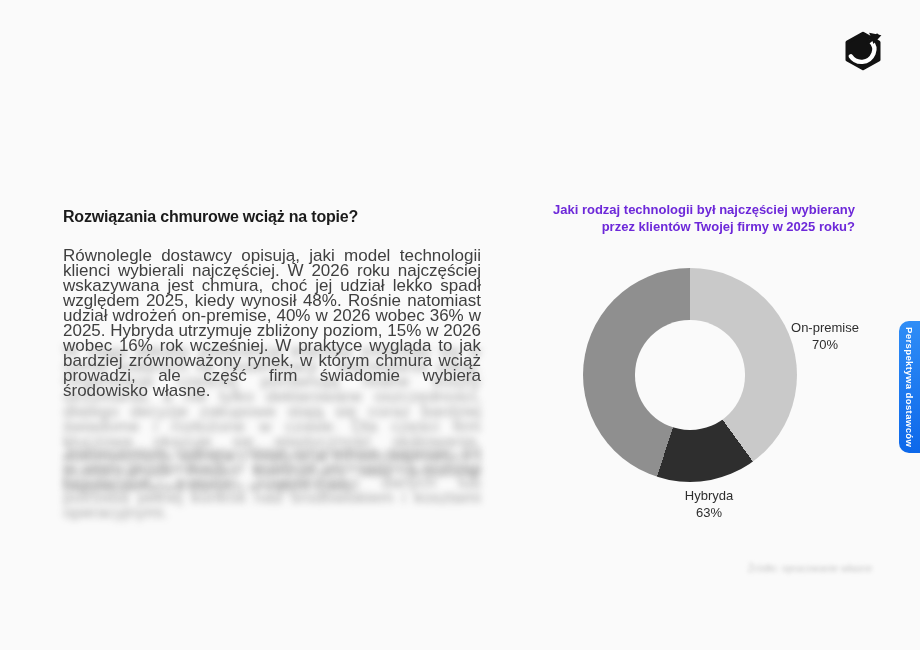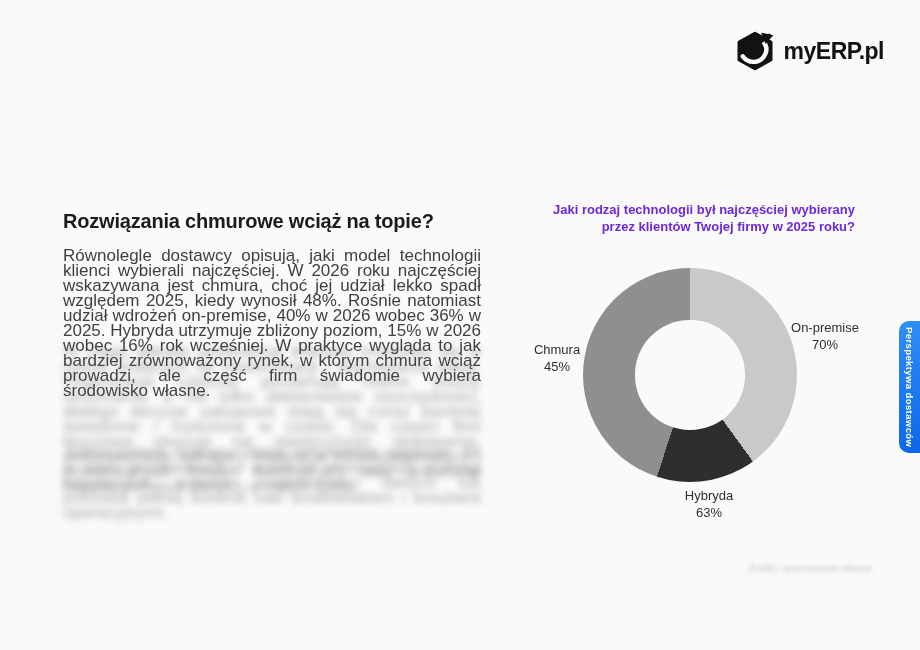--- a/index.html
+++ b/index.html
@@ -10,21 +10,21 @@
   }
   #page{position:relative;width:920px;height:650px;background:#fafafa;}
 
   
   .logo{position:absolute;top:30px;right:36px;display:flex;align-items:center;gap:8px;}
   .logo-text{font-size:23px;font-weight:800;color:#121212;letter-spacing:-0.5px;}
 
   
   .heading{
     position:absolute;left:63px;top:197px;width:420px;
-    font-size:20px;font-weight:800;color:#1b1b1b;letter-spacing:-0.2px;
+    font-size:16px;font-weight:800;color:#1b1b1b;letter-spacing:-0.2px;
   }
   .para{
     position:absolute;left:63px;width:418px;
     font-size:17px;line-height:15px;color:#3f3f3f;text-align:justify;
   }
   .para-1{top:231px;}
   .para-blurred{
     filter:blur(3.5px);color:#5f5f5f;opacity:.55;
     user-select:none;pointer-events:none;
   }
@@ -84,42 +84,37 @@
 
 <div id="page">
 
   <div class="logo">
     <svg width="42" height="42" viewBox="0 0 48 48">
       <polygon points="24,4 42,14 42,34 24,44 6,34 6,14" fill="#121212" stroke="#121212" stroke-width="4" stroke-linejoin="round"></polygon>
       <path d="M 10,30 C 16,39 31,39 36,27 C 38,22 37,17 33,13" fill="none" stroke="#ffffff" stroke-width="5" stroke-linecap="round"></path>
       <polygon points="31,3 45,6 36,16" fill="#121212"></polygon>
       <path d="M 30,14 L 40,6" fill="none" stroke="#121212" stroke-width="4" stroke-linecap="round"></path>
     </svg>
-    <span class="logo-text">myERP.pl</span>
   </div>
 
   <h1 class="heading">Rozwiązania chmurowe wciąż na topie?</h1>
   <p class="para para-1">Równolegle dostawcy opisują, jaki model technologii klienci wybierali najczęściej. W 2026 roku najczęściej wskazywana jest chmura, choć jej udział lekko spadł względem 2025, kiedy wynosił 48%. Rośnie natomiast udział wdrożeń on-premise, 40% w 2026 wobec 36% w 2025. Hybryda utrzymuje zbliżony poziom, 15% w 2026 wobec 16% rok wcześniej. W praktyce wygląda to jak bardziej zrównoważony rynek, w którym chmura wciąż prowadzi, ale część firm świadomie wybiera środowisko własne.</p>
   <p class="para para-2 para-blurred">W ciągu dekady preferencje klientów zmieniały się w rytmie kolejnych fal modernizacji i dojrzewania usług. Organizacje częściej porównują realne koszty utrzymania, a nie tylko deklarowane oszczędności, dlatego decyzje zakupowe stają się coraz bardziej świadome i rozłożone w czasie. Dla części firm kluczowa okazuje się elastyczność skalowania, automatyzacja wdrożeń, integracja infrastrukturalnych i powtarzalnych modeli licencyjnych oraz procesów bezpieczeństwa danych w całym cyklu.</p>
   <p class="para para-3 para-blurred">Jednocześnie rosnący udział on-premise sugeruje, że w wielu przypadkach o wyborze przesądzają wymogi regulacyjne, kwestie suwerenności danych lub potrzeba pełnej kontroli nad środowiskiem i kosztami operacyjnymi.</p>
 
   <div class="chart-title">Jaki rodzaj technologii był najczęściej wybierany przez klientów Twojej firmy w 2025 roku?</div>
 
   <div class="donut" style="background: conic-gradient(rgb(201, 201, 201) 0%, rgb(201, 201, 201) 40%, rgb(46, 46, 46) 40%, rgb(46, 46, 46) 55%, rgb(143, 143, 143) 55%, rgb(143, 143, 143) 100%);">
     <div class="donut-hole" style="background: rgb(250, 250, 250);"></div>
   </div>
 
   <div class="slice-label label-onprem">
     <div>On-premise</div>
     <div>70%</div>
   </div>
-  <div class="slice-label label-chmura">
-    <div>Chmura</div>
-    <div>45%</div>
-  </div>
   <div class="slice-label label-hybryda">
     <div>Hybryda</div>
     <div>63%</div>
   </div>
 
   <div class="source-note">Źródło: opracowanie własne</div>
 
   <div class="side-tab">
     <span>Perspektywa dostawców</span>
   </div>

